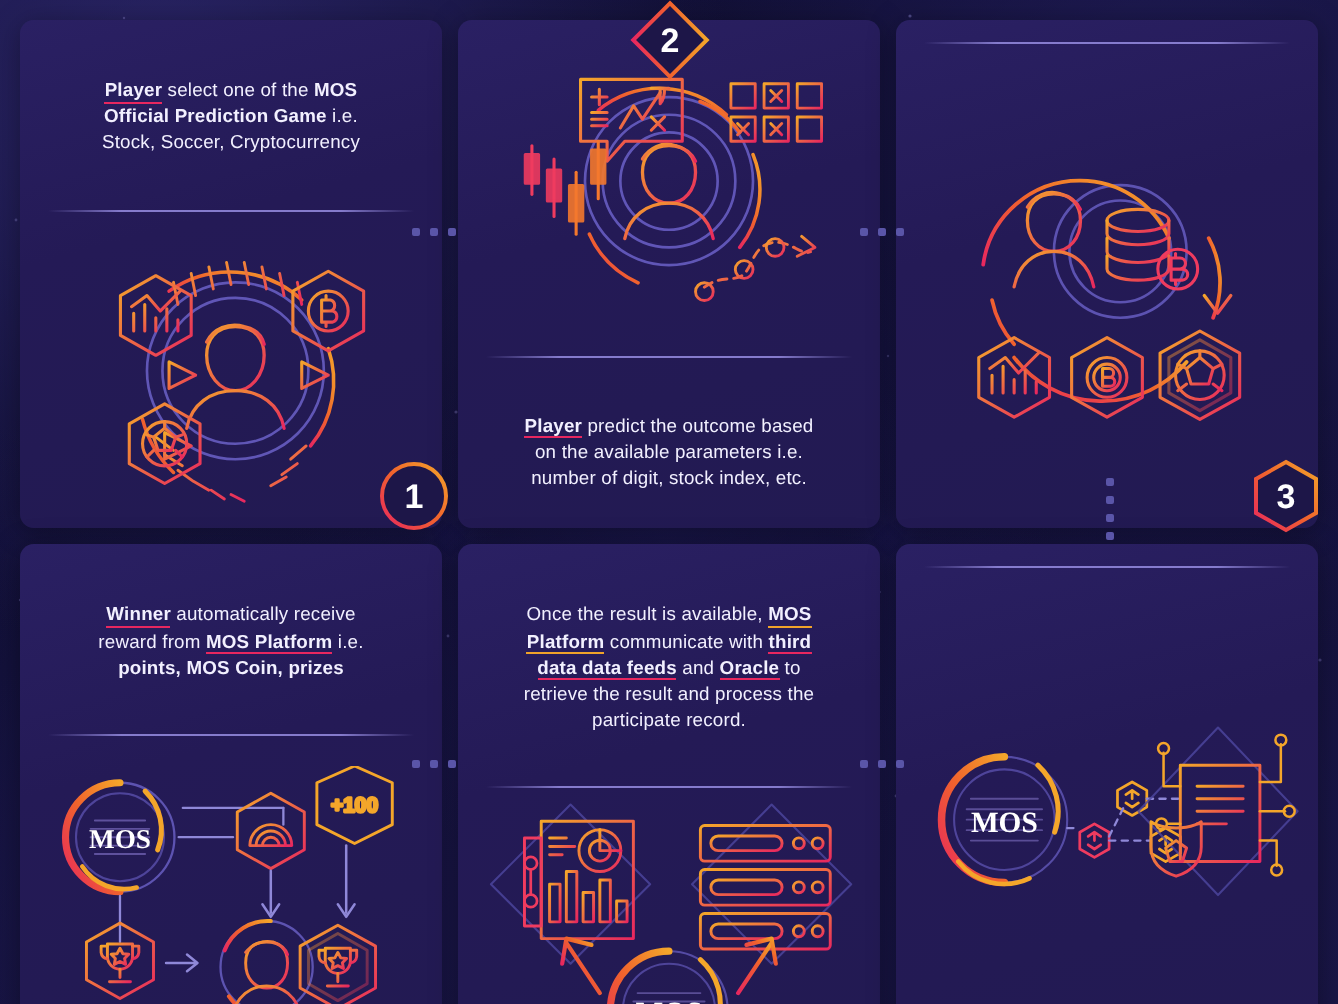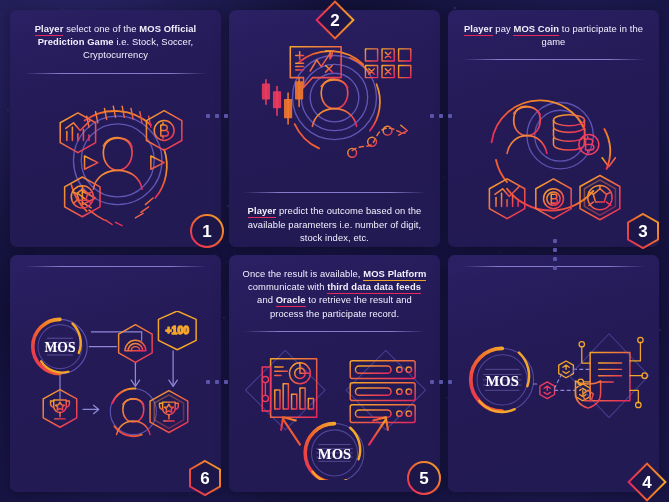--- a/index.html
+++ b/index.html
@@ -30,21 +30,21 @@
     position:relative;height:100%;box-sizing:border-box;
     background:linear-gradient(165deg,#2a2063 0%,#241a56 40%,#221a52 100%);
     border-radius:7px;
     box-shadow:0 2px 14px rgba(0,0,0,.35);
     overflow:hidden;
     display:flex;flex-direction:column;
   }
   .panel.textfirst{flex-direction:column;}
   .panel.textlast{flex-direction:column-reverse;}
   .ptext{padding:12px 12px 0 12px;text-align:center;flex:0 0 auto;}
-  .ptext p{margin:0;font-size:9.4px;line-height:13.2px;color:#f2f0ff;letter-spacing:.1px;}
+  .ptext p{margin:16px;font-size:9.4px;line-height:13.2px;color:#f2f0ff;letter-spacing:.1px;}
   b{font-weight:bold;}
   .u-red{font-weight:bold;border-bottom:1.6px solid #e8275f;padding-bottom:.5px;}
   .u-orange{font-weight:bold;border-bottom:1.6px solid #f0a32a;padding-bottom:.5px;}
   .divider{height:1px;margin:11px 14px 0 14px;flex:0 0 auto;
     background:linear-gradient(90deg,rgba(120,110,200,0) 0%,rgba(150,140,225,.85) 20%,rgba(150,140,225,.85) 80%,rgba(120,110,200,0) 100%);}
   .art{flex:1 1 auto;display:flex;align-items:center;justify-content:center;min-height:0;padding:2px 6px;}
   .art svg{max-width:100%;max-height:100%;}
   
   .badge{position:absolute;width:44px;height:44px;z-index:6;}
   .badge svg{width:100%;height:100%;overflow:visible;}
@@ -262,23 +262,20 @@
     <div class="badge" style="left:50%;transform:translateX(-50%);top:-8px;">
       <svg viewBox="0 0 44 44">
         <rect x="9" y="9" width="26" height="26" transform="rotate(45 22 22)" fill="#1d1648" stroke="url(#gRO)" stroke-width="2"></rect>
         <text class="bnum" x="22" y="28" text-anchor="middle">2</text>
       </svg>
     </div>
   </div>
 
   <div class="cell">
     <div class="panel textfirst">
-      <div class="ptext">
-        <p><span class="u-red">Player</span><span> pay </span><span class="u-red">MOS Coin</span><span> to participate in the game</span></p>
-      </div>
       <div class="divider"></div>
       <div class="art">
         <svg viewBox="0 0 180 140" fill="none" stroke-linecap="round" stroke-linejoin="round">
           <g stroke="#6b61c8" stroke-width="1.2" opacity=".8">
             <circle cx="96" cy="54" r="30"></circle>
               <circle cx="96" cy="54" r="23"></circle>
           </g>
           <g stroke="url(#gRO)" stroke-width="1.7">
             <path d="M34 60a44 44 0 0 1 44-38 44 44 0 0 1 40 26"></path>
             <path d="M38 76a44 44 0 0 0 10 20"></path>
@@ -332,20 +329,23 @@
     <div class="badge" style="right:-2px;bottom:-2px;">
       <svg viewBox="0 0 44 44">
         <path d="M22 5 37 13.5 37 30.5 22 39 7 30.5 7 13.5 z" fill="#1d1648" stroke="url(#gRO)" stroke-width="2"></path>
         <text class="bnum" x="22" y="28" text-anchor="middle">3</text>
       </svg>
     </div>
   </div>
 
   <div class="cell">
     <div class="panel textfirst">
+      <div class="ptext">
+        <p><span class="u-red">Winner</span><span> automatically receive reward from </span><span class="u-red">MOS Platform</span><span> i.e. </span><b>points, MOS Coin, prizes</b></p>
+      </div>
       <div class="divider"></div>
       <div class="art">
         <svg viewBox="0 0 190 130" fill="none" stroke-linecap="round" stroke-linejoin="round">
 
           <g>
             <circle cx="42" cy="34" r="26" fill="none" stroke="#6b61c8" stroke-width="1.1" opacity=".8"></circle>
             <circle cx="42" cy="34" r="21" fill="none" stroke="#6b61c8" stroke-width="1" opacity=".6"></circle>
             <path d="M42 8a26 26 0 0 0 0 52" stroke="url(#gRO)" stroke-width="3.4" fill="none"></path>
             <path d="M54 12a26 26 0 0 1 6 28" stroke="#f4a62a" stroke-width="2.4" fill="none"></path>
             <path d="M24 48a24 24 0 0 0 26 10" stroke="#f4a62a" stroke-width="2.2" fill="none"></path>

